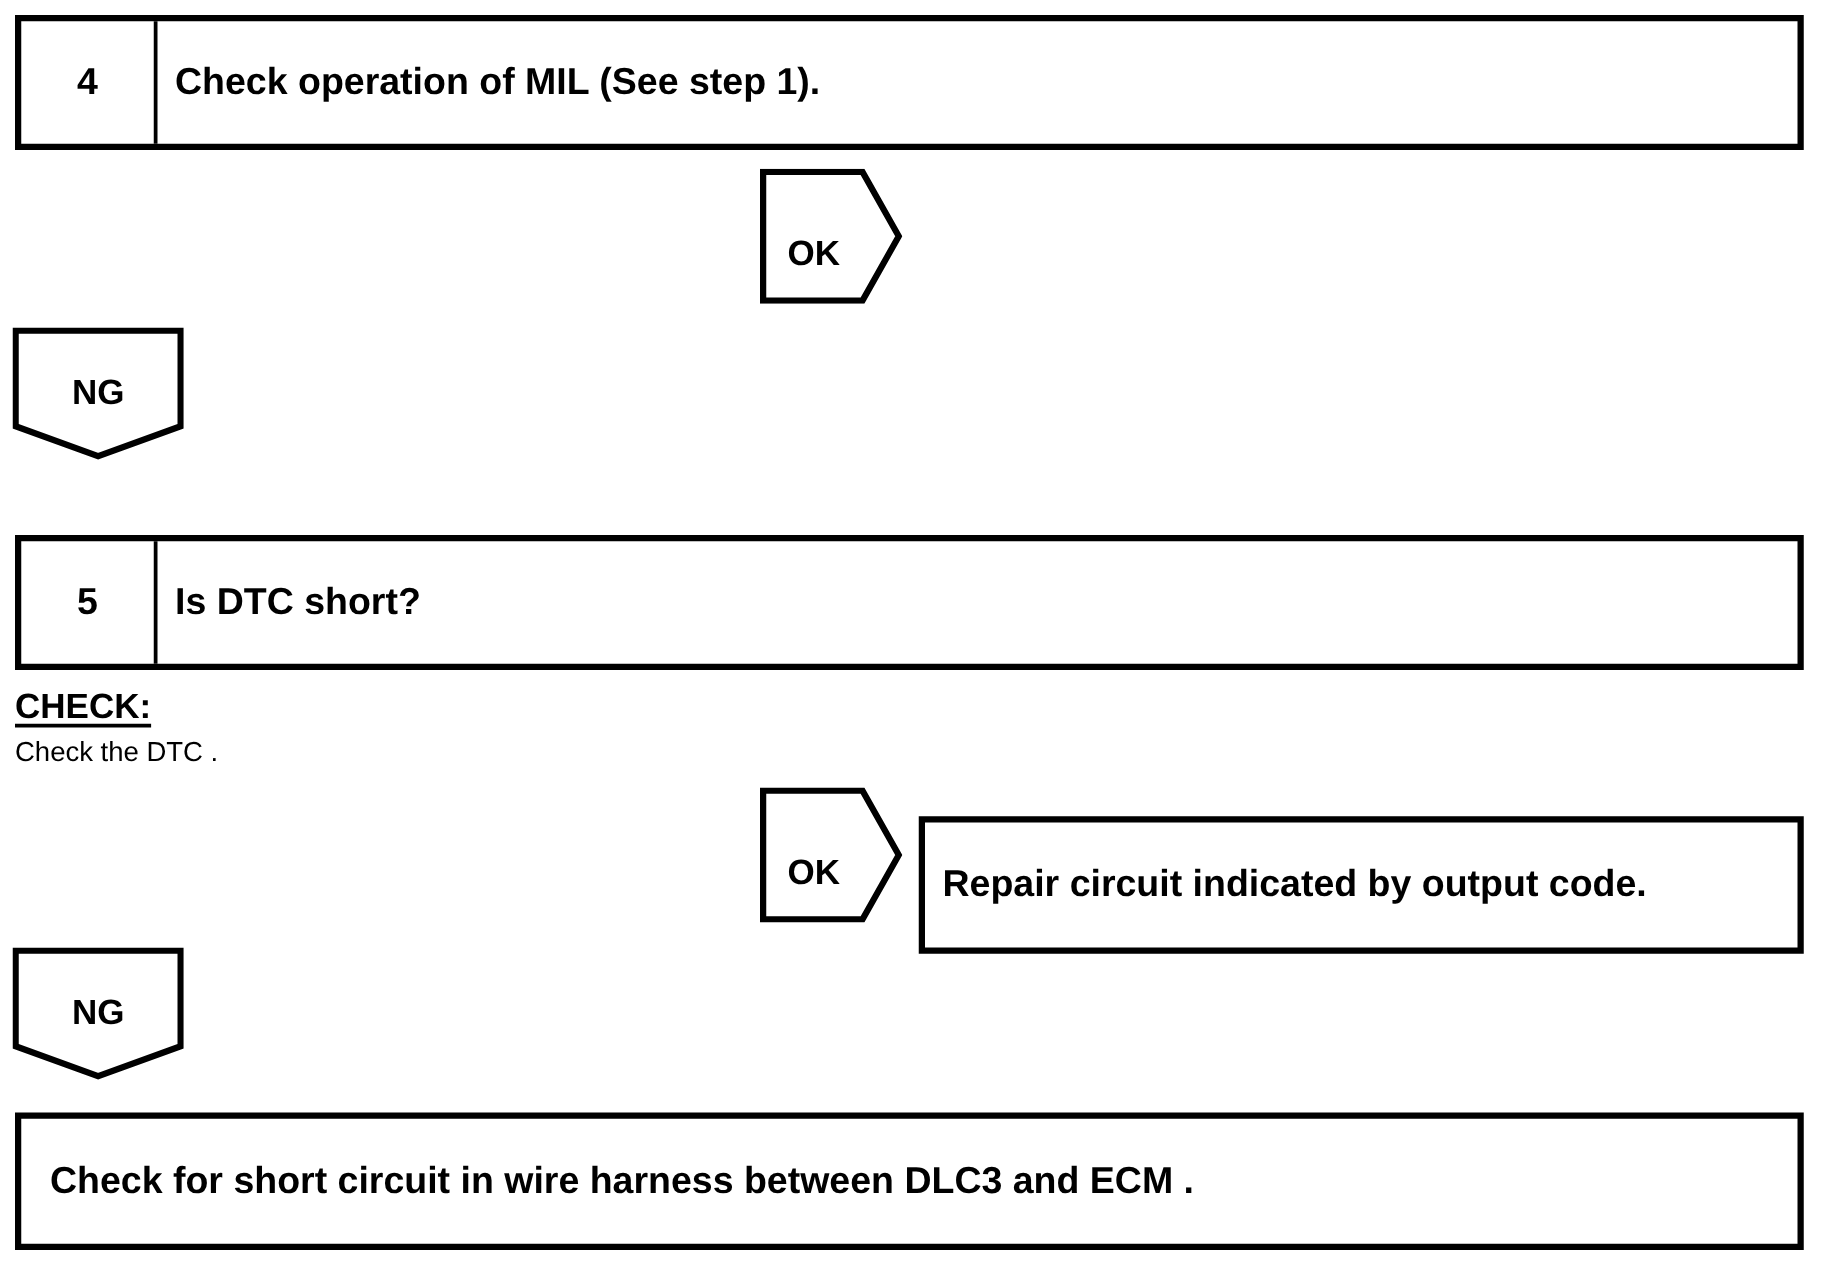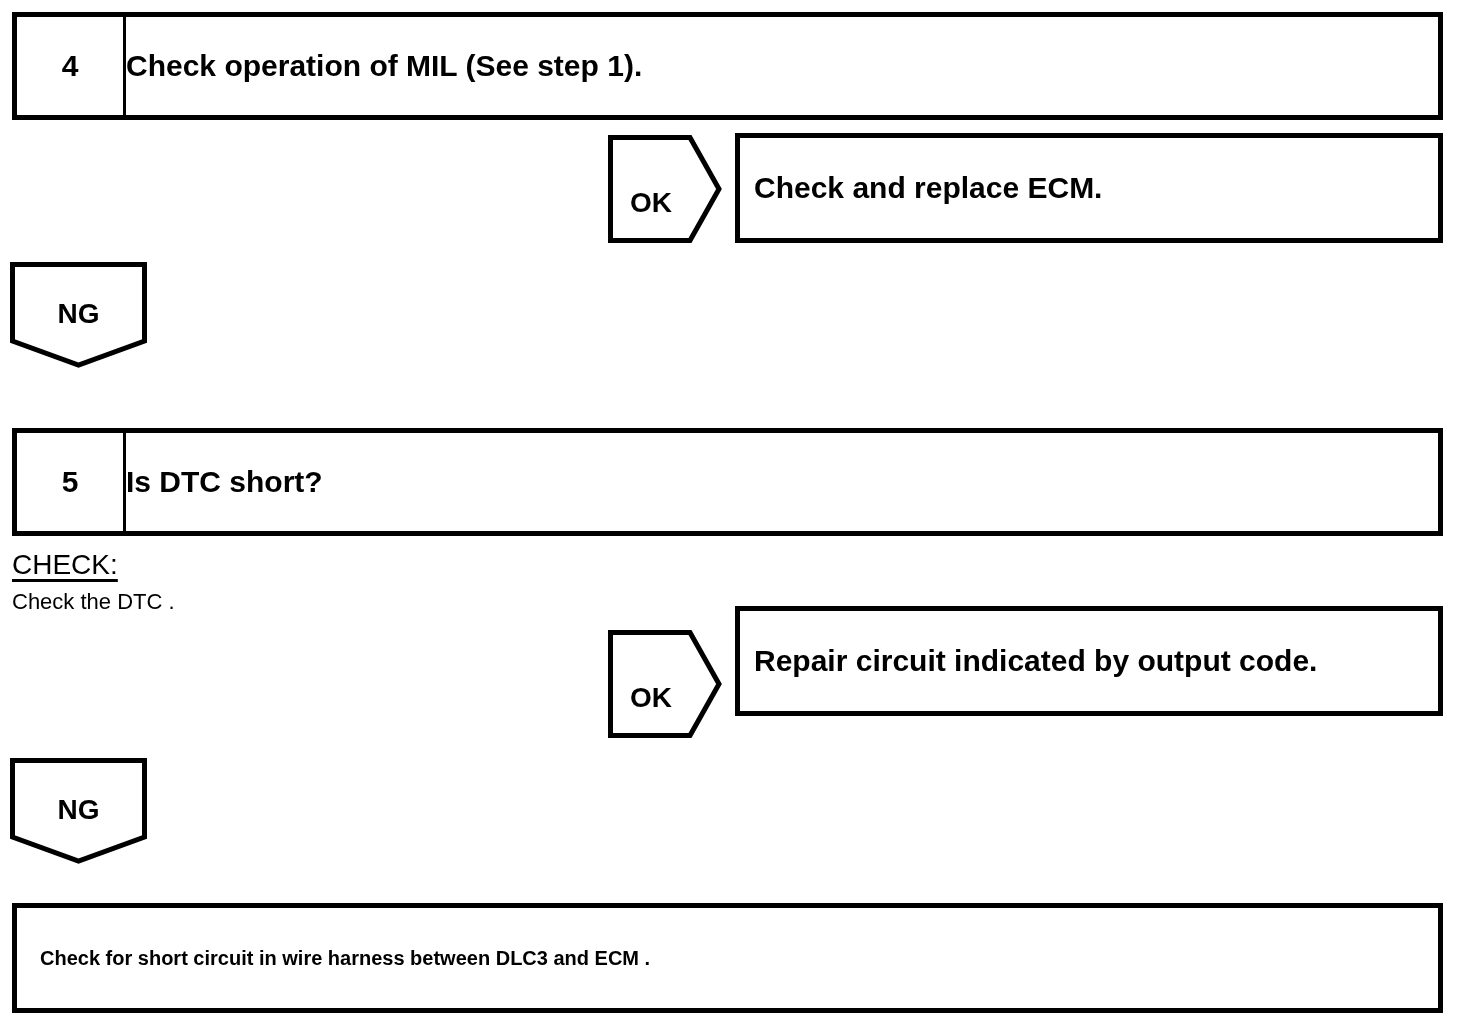--- a/index.html
+++ b/index.html
@@ -33,20 +33,21 @@
     display: flex;
     align-items: center;
     justify-content: center;
     font-weight: bold;
     font-size: 30px;
   }
   .step-title {
     flex: 1;
     display: flex;
     align-items: center;
+    padding-left: 14px;
     font-weight: bold;
     font-size: 30px;
     white-space: nowrap;
   }
   
   .result-box {
     position: absolute;
     left: 735px;
     width: 708px;
     height: 110px;
@@ -99,21 +100,21 @@
     align-items: center;
     justify-content: center;
     font-weight: bold;
     font-size: 28px;
     margin-top: 12px;
   }
   .check-heading {
     position: absolute;
     left: 12px;
     top: 549px;
-    font-weight: normal;
+    font-weight: bold;
     font-size: 28px;
     text-decoration: underline;
     text-decoration-thickness: 3px;
     text-underline-offset: 5px;
     white-space: nowrap;
   }
   .check-text {
     position: absolute;
     left: 12px;
     top: 589px;
@@ -125,46 +126,42 @@
     left: 12px;
     top: 890px;
     width: 1431px;
     height: 110px;
     border: 5px solid #000;
     box-sizing: border-box;
     display: flex;
     align-items: center;
     padding-left: 23px;
     font-weight: bold;
-    font-size: 20px;
+    font-size: 30px;
     background: #fff;
     white-space: nowrap;
-    margin-top: 13px;
   }
 </style>
 </head>
 <body>
 
 <div class="page">
 
   <div class="step-box" style="top:12px;">
     <div class="step-num">4</div>
     <div class="step-title">Check operation of MIL (See step 1).</div>
   </div>
 
   <div class="ok-shape" style="top:135px;">
     <svg width="114" height="108" viewBox="0 0 114 108">
       <polygon points="2.5,2.5 82,2.5 111,54 82,105.5 2.5,105.5" fill="#ffffff" stroke="#000000" stroke-width="5"></polygon>
     </svg>
     <span class="lbl">OK</span>
   </div>
 
-  <div class="result-box" style="top:133px;">
-    <span>Check and replace ECM.</span>
-  </div>
 
   <div class="ng-shape" style="top:262px;">
     <svg width="137" height="106" viewBox="0 0 137 106">
       <polygon points="2.5,2.5 134.5,2.5 134.5,79 68.5,103 2.5,79" fill="#ffffff" stroke="#000000" stroke-width="5"></polygon>
     </svg>
     <span class="lbl">NG</span>
   </div>
 
   <div class="step-box" style="top:428px;">
     <div class="step-num">5</div>
@@ -174,21 +171,21 @@
   <div class="check-heading">CHECK:</div>
   <div class="check-text">Check the DTC .</div>
 
   <div class="ok-shape" style="top:630px;">
     <svg width="114" height="108" viewBox="0 0 114 108">
       <polygon points="2.5,2.5 82,2.5 111,54 82,105.5 2.5,105.5" fill="#ffffff" stroke="#000000" stroke-width="5"></polygon>
     </svg>
     <span class="lbl">OK</span>
   </div>
 
-  <div class="result-box" style="top:606px;">
+  <div class="result-box" style="top:653px;">
     <span>Repair circuit indicated by output code.</span>
   </div>
 
   <div class="ng-shape" style="top:758px;">
     <svg width="137" height="106" viewBox="0 0 137 106">
       <polygon points="2.5,2.5 134.5,2.5 134.5,79 68.5,103 2.5,79" fill="#ffffff" stroke="#000000" stroke-width="5"></polygon>
     </svg>
     <span class="lbl">NG</span>
   </div>
 

